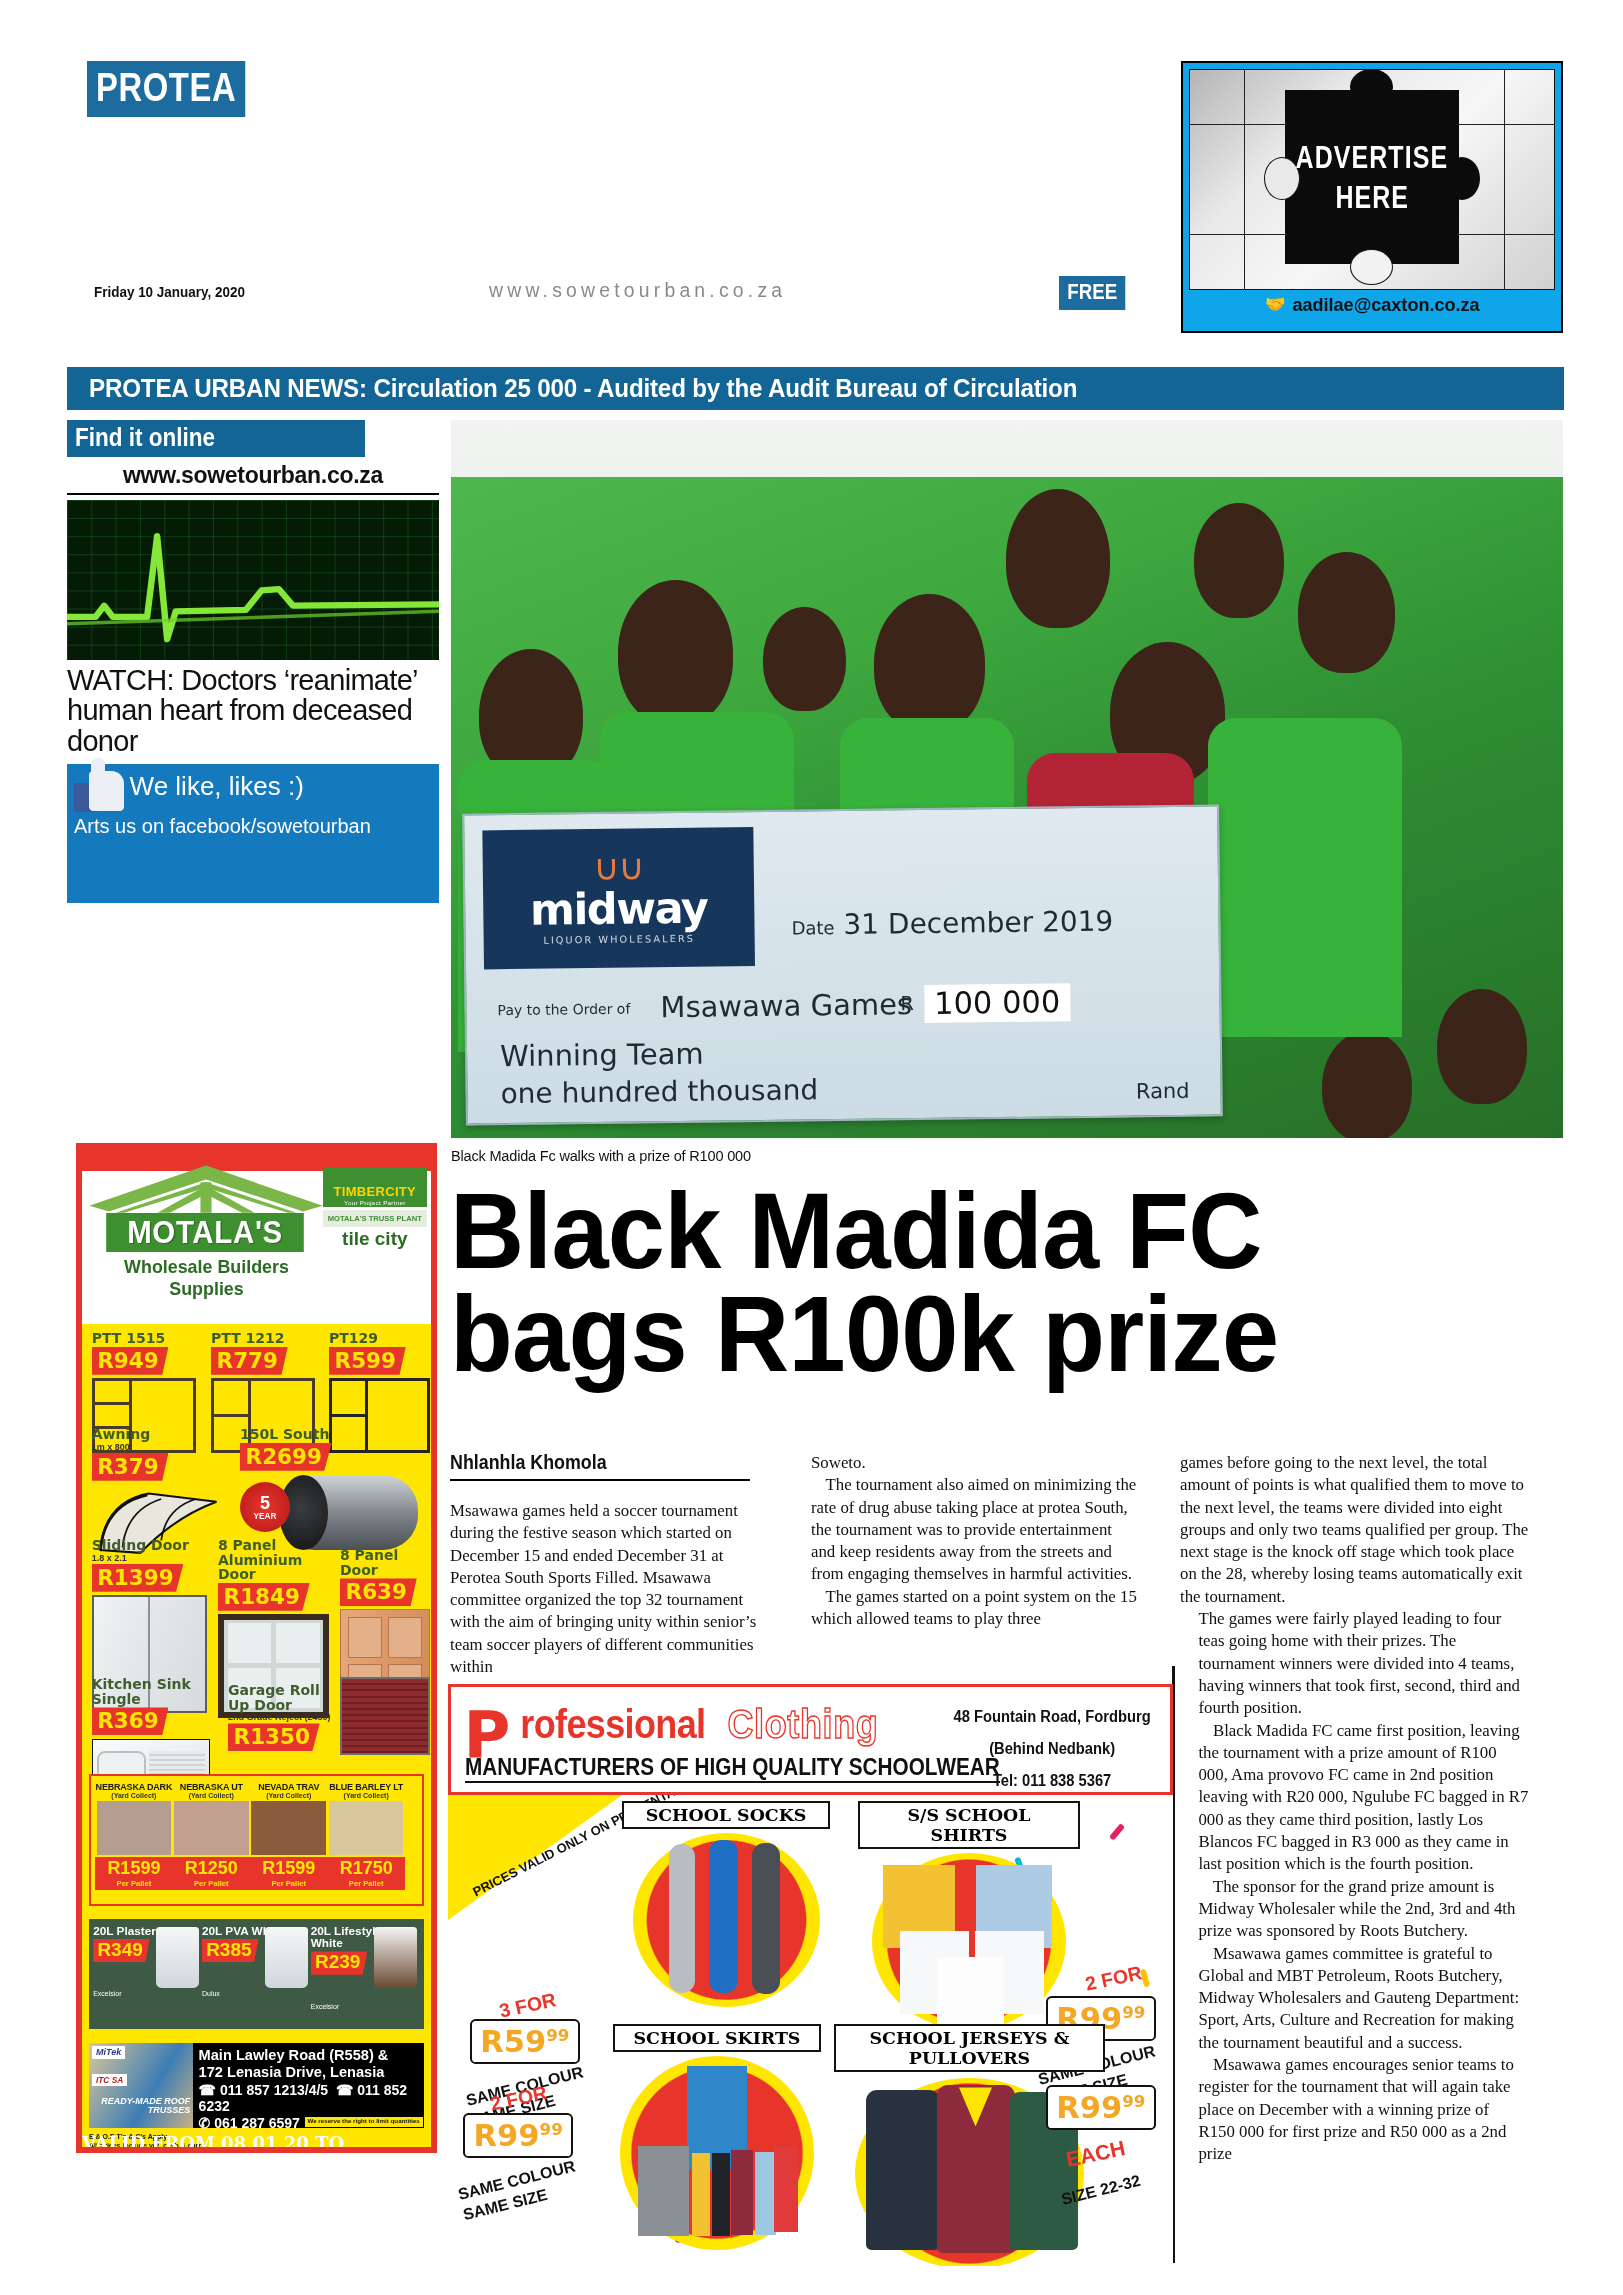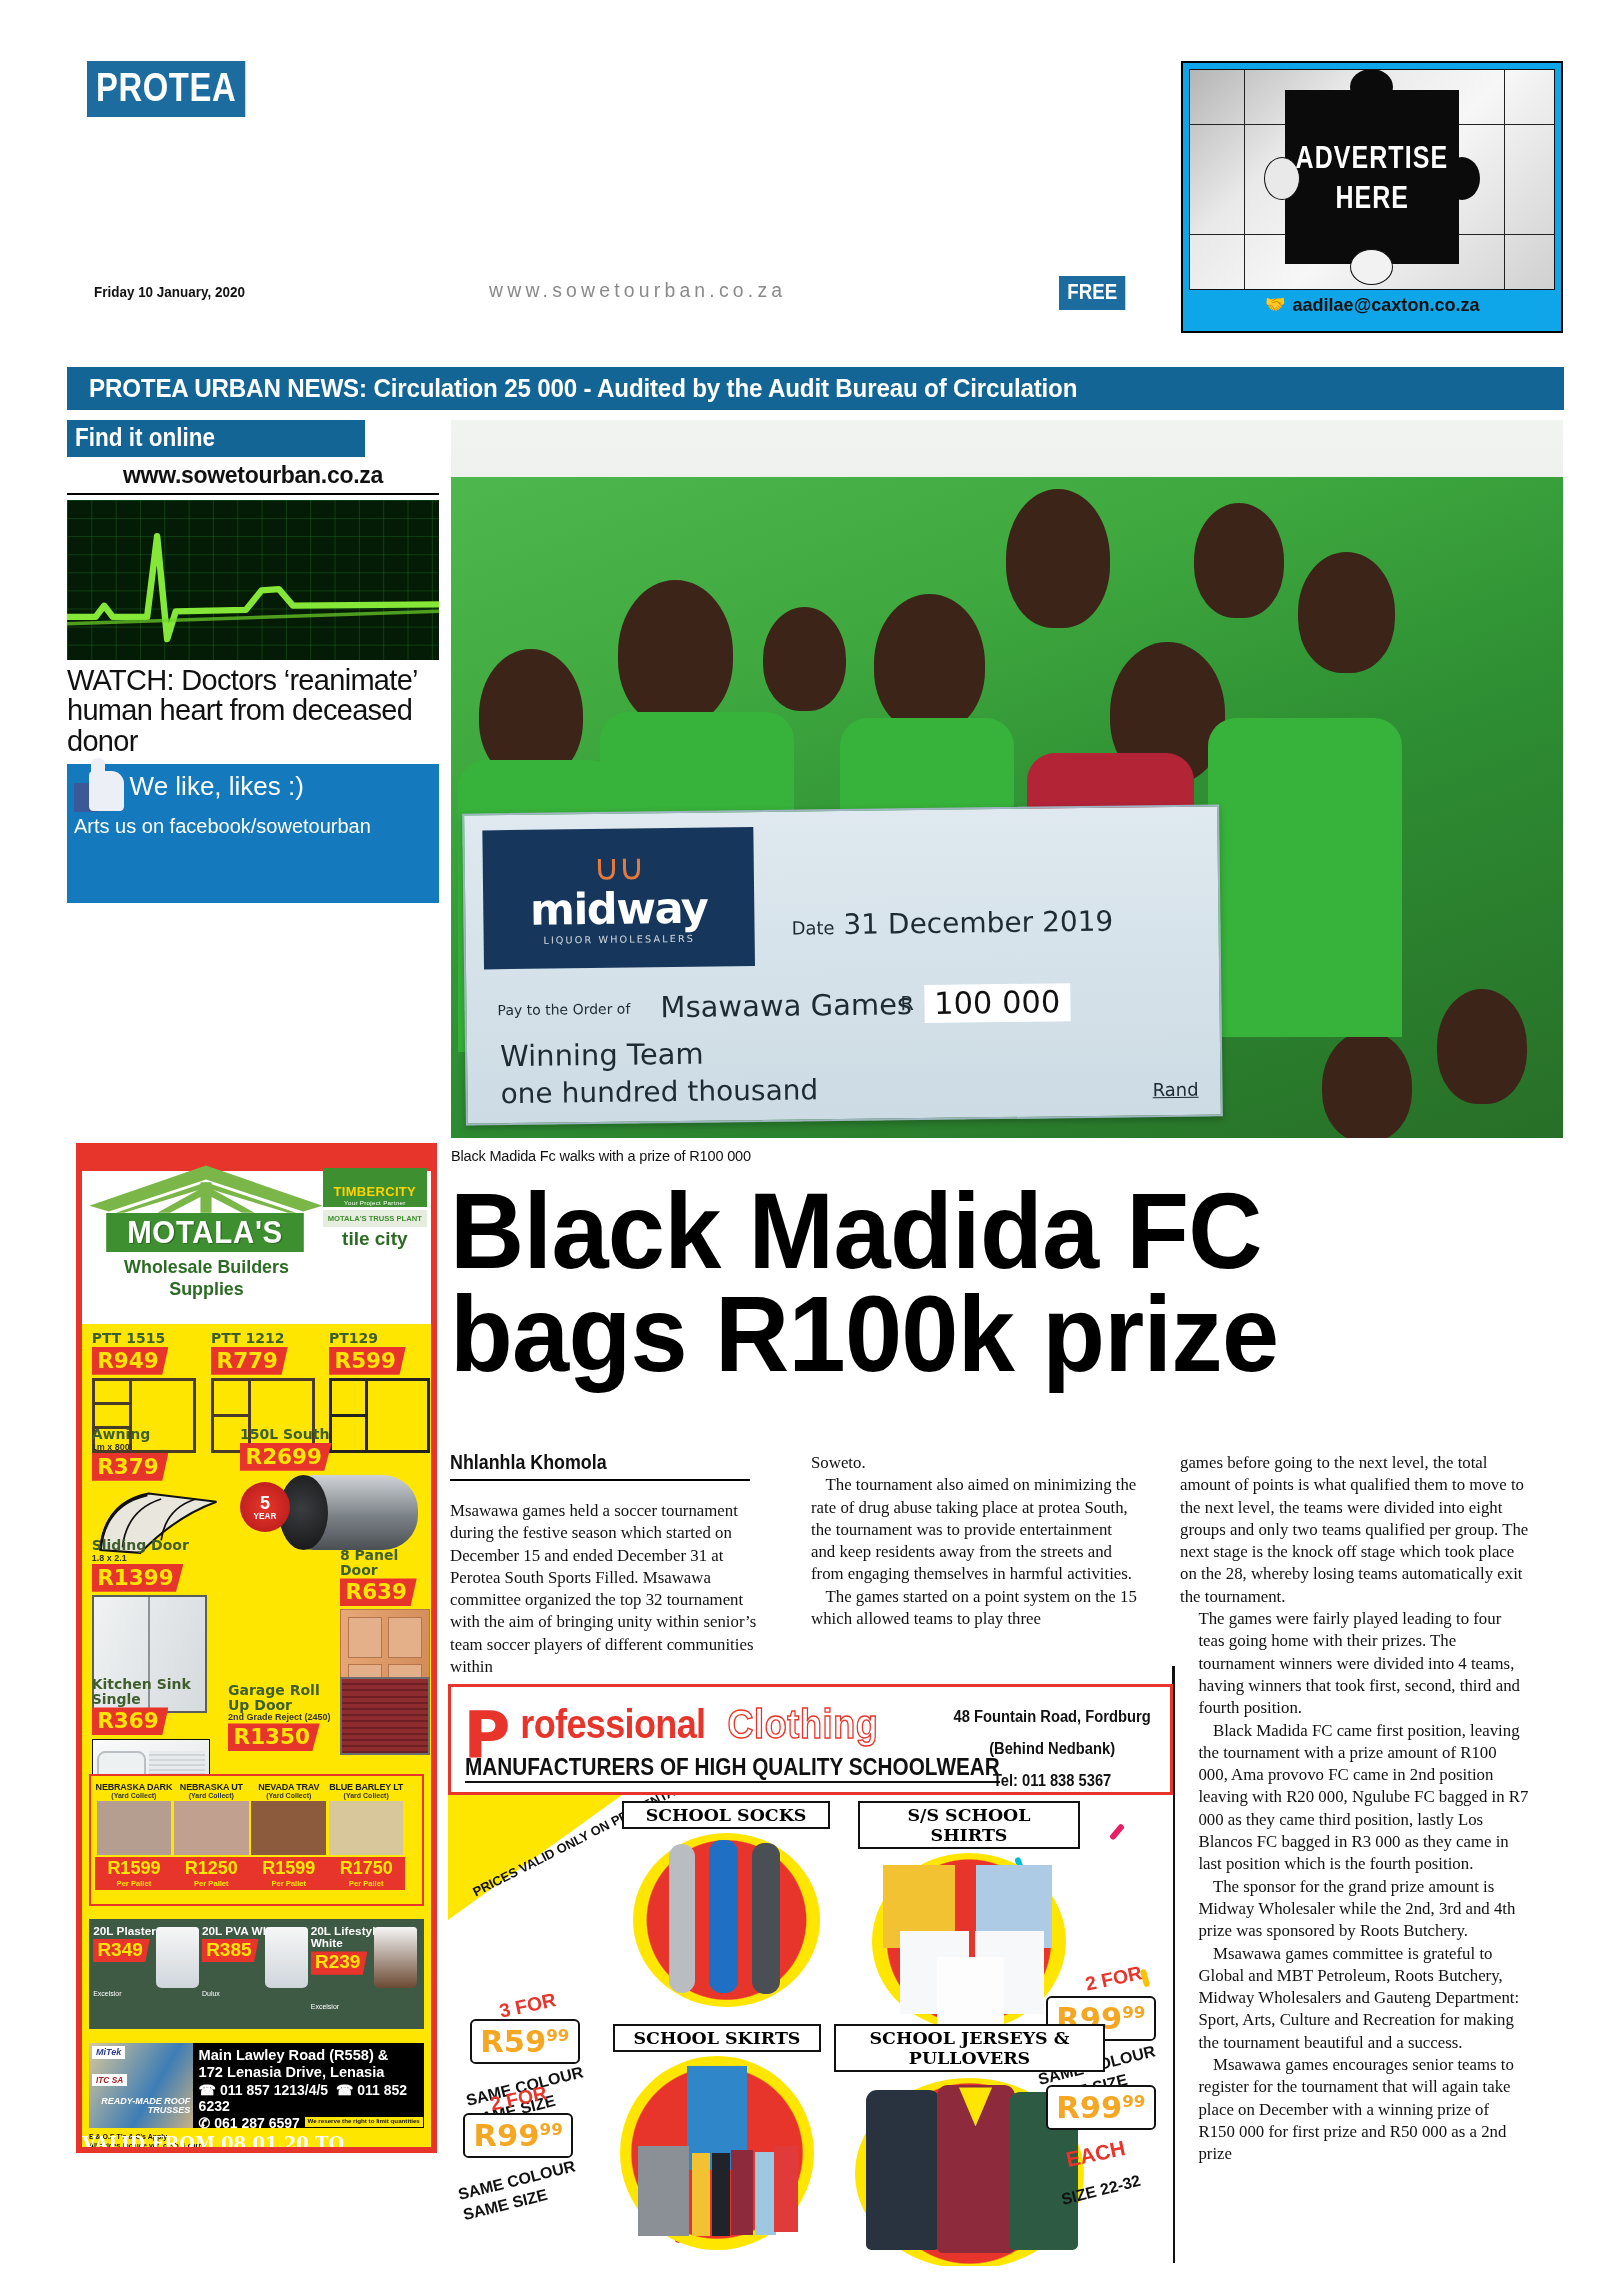--- a/index.html
+++ b/index.html
@@ -164,21 +164,21 @@
   .cheque-date .lbl { font-size: 18px; }
   .cheque-pay { position: absolute; left: 31px; top: 187px; font-size: 14px; color: #1e2b33; }
   .cheque-payee { position: absolute; left: 194px; top: 177px; font-size: 29px; color: #1e2b33; }
   .cheque-amt {
     position: absolute; left: 458px; top: 175px; font-size: 30.5px; color: #111;
     background: #fff; padding: 1.4px 9.7px;
   }
   .cheque-r { position: absolute; left: 434px; top: 182px; font-size: 19.4px; color: #1e2b33; }
   .cheque-team { position: absolute; left: 33px; top: 224px; font-size: 29px; color: #1e2b33; }
   .cheque-words { position: absolute; left: 33px; top: 262px; font-size: 28px; color: #1e2b33; }
-  .cheque-rand { position: absolute; right: 22px; top: 272px; font-size: 18px; color: #1e2b33; text-decoration: underline; }
+  .cheque-rand { position: absolute; right: 31px; top: 272px; font-size: 21px; color: #1e2b33; }
 
   .caption {
     position: absolute; left: 451px; top: 1147px; width: 1111px;
     font-size: 15.3px; color: #111; letter-spacing: -0.2px;
     transform: scaleX(0.95); transform-origin: left center;
   }
 
   
   .headline {
     position: absolute; left: 450px; top: 1180px; width: 1118px;
@@ -570,20 +570,31 @@
   <div class="prod" style="left:9.7px; top:389px; width:115px;">
     <div class="p-name">Sliding Door</div>
     <div class="p-sub">1.8 x 2.1</div>
     <div class="p-price">R1399</div>
     <div style="margin-top:2.8px;height:118px;border:2.1px solid #5d5d5d;background:linear-gradient(110deg,#f0f2f3,#d5dadd);
                 display:flex">
       <div style="flex:1;border-right:2.1px solid #8d9296"></div>
         <div style="flex:1"></div>
     </div>
   </div>
+  <div class="prod" style="left:136px; top:389px; width:111px;">
+    <div class="p-name">8 Panel Aluminium Door</div>
+    <div class="p-price">R1849</div>
+    <div style="margin-top:2.8px;height:104px;border:6.2px solid #3b2a1e;background:#cfd8d4;
+                display:grid;grid-template-columns:1fr 1fr;grid-template-rows:1fr 1fr;gap:4.9px;padding:3.5px">
+      <div style="background:#e9eeee"></div>
+        <div style="background:#e9eeee"></div>
+      <div style="background:#e9eeee"></div>
+        <div style="background:#e9eeee"></div>
+    </div>
+  </div>
   <div class="prod" style="left:258px; top:399px; width:90px;">
     <div class="p-name">8 Panel Door</div>
     <div class="p-price">R639</div>
     <div style="margin-top:2.8px;height:104px;background:linear-gradient(100deg,#e8a878,#d08a56);
                 border:1.4px solid #b4764a;display:grid;grid-template-columns:1fr 1fr;
                 grid-template-rows:1fr 1fr;gap:5.6px;padding:7px">
       <div style="background:#e3b089;border:0.7px solid #b4764a"></div>
       <div style="background:#e3b089;border:0.7px solid #b4764a"></div>
       <div style="background:#e3b089;border:0.7px solid #b4764a"></div>
       <div style="background:#e3b089;border:0.7px solid #b4764a"></div>

